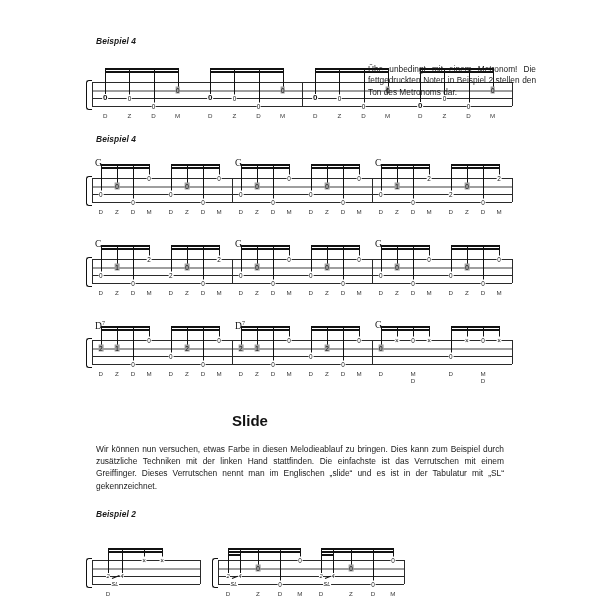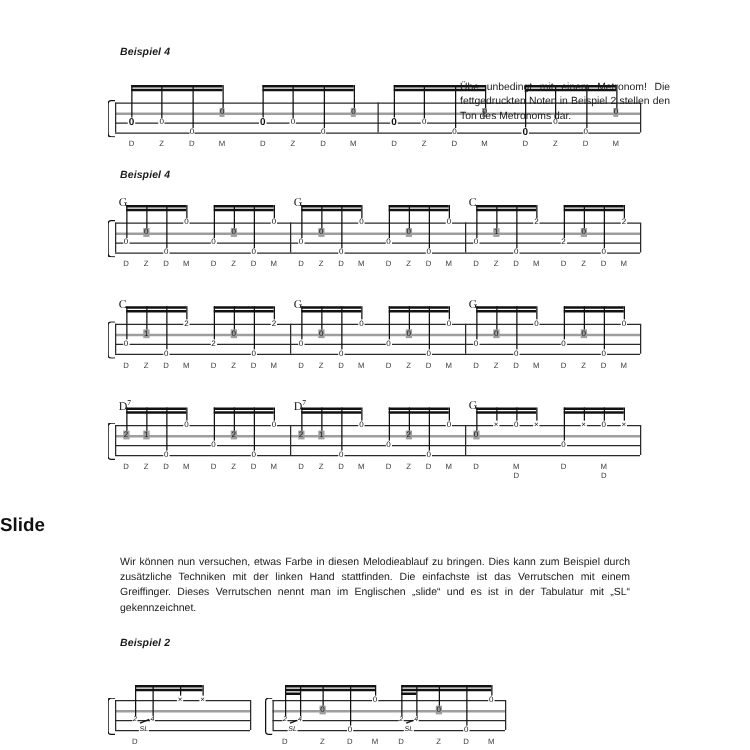--- a/index.html
+++ b/index.html
@@ -48,21 +48,21 @@
   .chord{position:absolute;font-family:"Liberation Serif",serif;font-size:9.5px;color:#111;}
   .chord sup{font-size:6px;vertical-align:super;}
 
   
   .slidemark{position:absolute;font-family:"Liberation Sans",sans-serif;font-size:5.6px;
      font-style:italic;color:#111;background:#fff;transform:translate(-50%,-50%);padding:0 0.5px;}
   .slideline{position:absolute;height:1px;background:#111;transform-origin:left center;}
 
   
   .side-note{position:absolute;font-size:8.3px;line-height:11.4px;color:#1a1a1a;text-align:justify;}
-  .heading{position:absolute;width:500px;text-align:left;font-size:15px;font-weight:bold;color:#111;}
+  .heading{position:absolute;width:500px;text-align:center;font-size:15px;font-weight:bold;color:#111;}
   .para{position:absolute;font-size:8.4px;line-height:12.2px;color:#1a1a1a;text-align:justify;}
 </style>
 </head>
 <body>
 
 <div class="page">
 
 
   <div class="ex-label" style="left:96px;top:36px;">Beispiel 4</div>
   <div class="system" id="sys0" style="left:92px;top:62px;">

